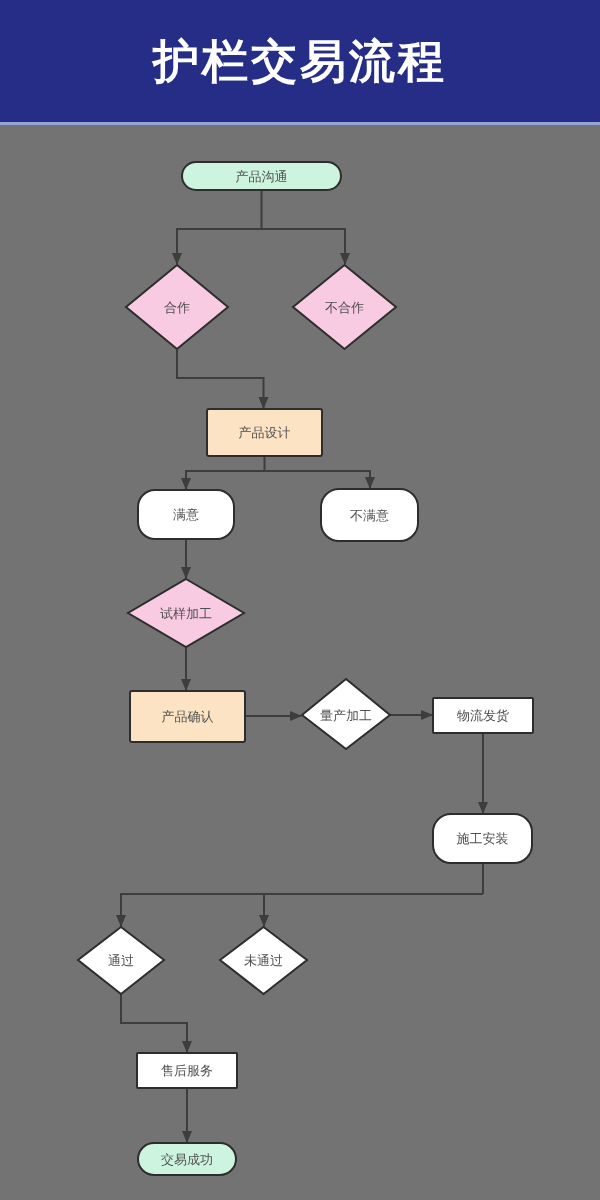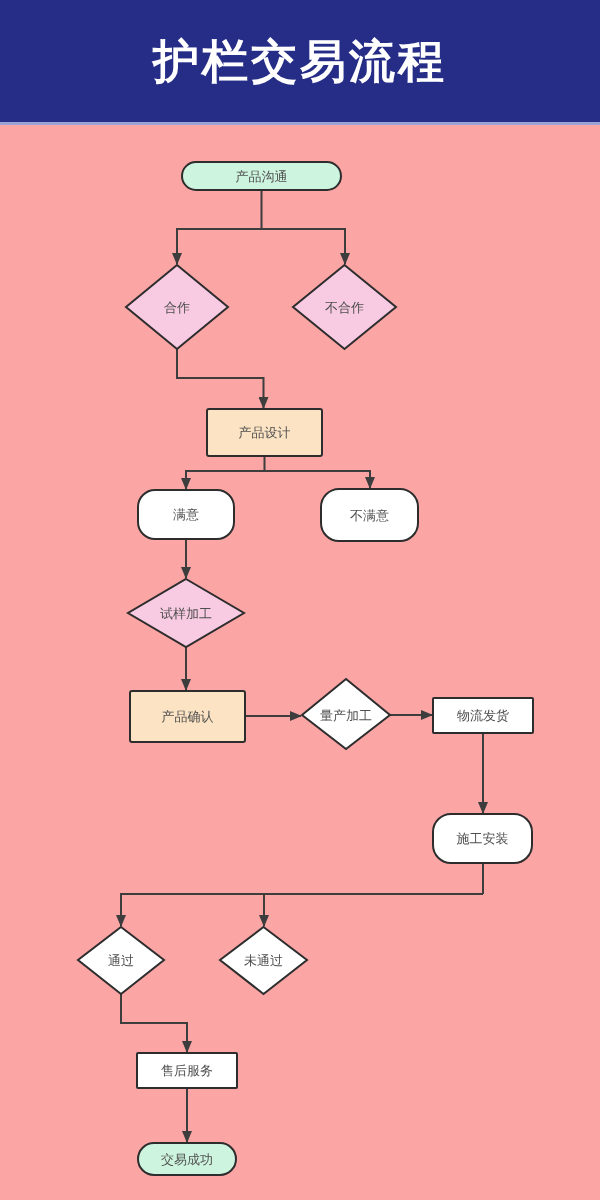--- a/index.html
+++ b/index.html
@@ -2,21 +2,21 @@
 <html><head>
 <meta charset="utf-8">
 <style>
   html, body { margin: 0; padding: 0; background: #ffffff; }
   body {
     width: 600px; height: 1200px;
     font-family: "Liberation Sans", "DejaVu Sans", sans-serif;
   }
   .page {
     position: relative; width: 600px; height: 1200px;
-    background: #fca5a5; overflow: hidden;
+    background: #737373; overflow: hidden;
   }
   .banner {
     height: 122px; background: #252d87;
     border-bottom: 3px solid #99a4d6;
     display: flex; align-items: center; justify-content: center;
   }
   .banner h1 {
     margin: 0; color: #ffffff; font-size: 46px; font-weight: bold;
     letter-spacing: 3px; line-height: 1;
   }

